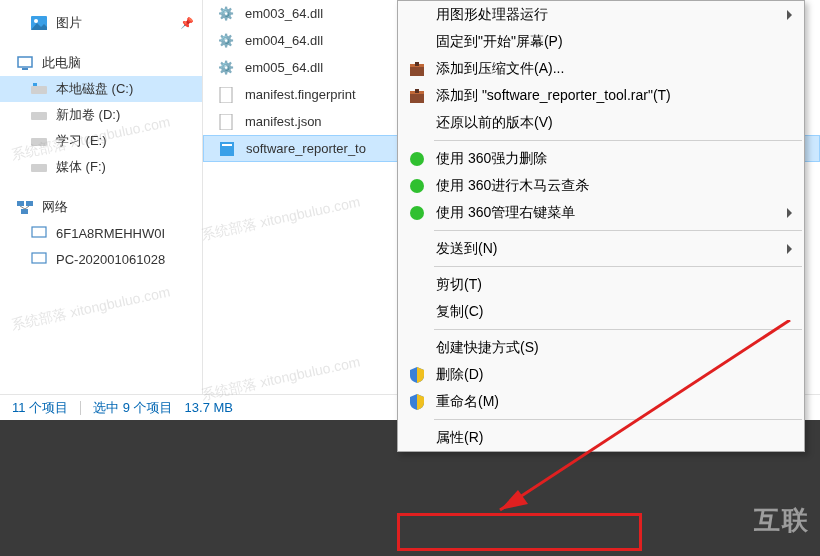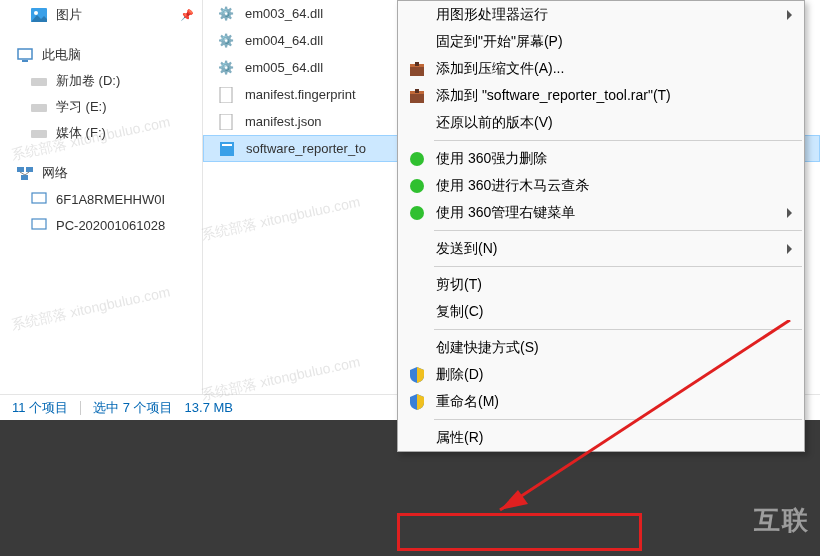--- a/index.html
+++ b/index.html
@@ -1,18 +1,18 @@
 <!DOCTYPE html>
 <html><head>
 <meta charset="utf-8">
 <style>
 * { margin: 0; padding: 0; box-sizing: border-box; font-family: "Microsoft YaHei", "Segoe UI", sans-serif; }
 body { width: 820px; height: 556px; overflow: hidden; background: #fff; position: relative; }
 .explorer { width: 820px; height: 420px; display: flex; background: #fff; position: relative; }
-.nav-panel { width: 203px; background: #fff; border-right: 1px solid #e5e5e5; padding-top: 2px; }
+.nav-panel { width: 203px; background: #fff; border-right: 1px solid #e5e5e5; padding-top: 10px; }
 .nav-item { display: flex; align-items: center; height: 26px; padding-left: 30px; font-size: 13px; color: #333; cursor: default; }
 .nav-item.pinned { padding-right: 8px; }
 .nav-item.selected { background: #cce8ff; }
 .nav-item.section { padding-left: 16px; margin-top: 14px; }
 .nav-icon { width: 18px; height: 18px; margin-right: 8px; display: inline-flex; align-items: center; justify-content: center; }
 .pin { margin-left: auto; color: #888; font-size: 11px; }
 .file-panel { flex: 1; background: #fff; }
 .file-item { display: flex; align-items: center; height: 27px; padding-left: 14px; font-size: 13px; color: #333; }
 .file-item.selected { background: #cce8ff; border: 1px solid #99d1ff; }
 .file-icon { width: 18px; height: 18px; margin-right: 10px; display: inline-flex; align-items: center; justify-content: center; }
@@ -51,20 +51,29 @@
     </div>
     <div class="nav-item section">
       <span class="nav-icon">
           <svg width="16" height="14">
             <rect x="1" y="1" width="14" height="10" fill="none" stroke="#4a8cc7" stroke-width="1.5"></rect>
             <rect x="5" y="12" width="6" height="2" fill="#4a8cc7"></rect>
           </svg>
         </span>
       <span>此电脑</span>
     </div>
+    <div class="nav-item selected">
+      <span class="nav-icon">
+          <svg width="16" height="12">
+            <rect x="0" y="3" width="16" height="8" fill="#d0d0d0" rx="1"></rect>
+            <rect x="2" y="0" width="4" height="3" fill="#3aa0e8"></rect>
+          </svg>
+        </span>
+      <span>本地磁盘 (C:)</span>
+    </div>
     <div class="nav-item">
       <span class="nav-icon">
           <svg width="16" height="12">
             <rect x="0" y="3" width="16" height="8" fill="#d0d0d0" rx="1"></rect>
           </svg>
         </span>
       <span>新加卷 (D:)</span>
     </div>
     <div class="nav-item">
       <span class="nav-icon">
@@ -149,21 +158,21 @@
           </svg>
         </span>
         <span>software_reporter_to</span>
       </div>
   </div>
 </div>
 
 <div class="status-bar">
   <span class="status-item">11 个项目</span>
   <span class="status-divider"></span>
-  <span class="status-item">选中 7 个项目</span>
+  <span class="status-item">选中 9 个项目</span>
   <span class="status-item">13.7 MB</span>
 </div>
 
 <div class="dark-strip"></div>
 
 <div class="context-menu">
   <div class="menu-item has-arrow">
       <span>用图形处理器运行</span>
     </div>
   <div class="menu-item">

